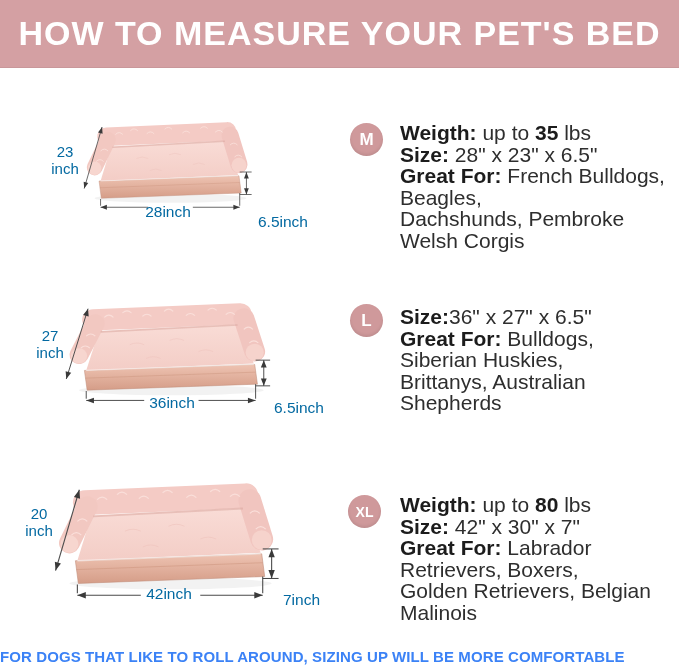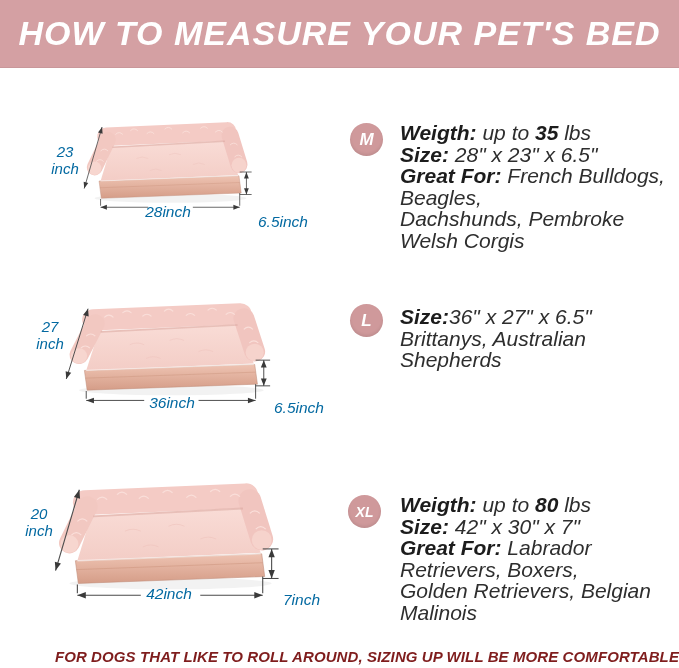--- a/index.html
+++ b/index.html
@@ -1,17 +1,17 @@
 <!DOCTYPE html>
 <html style="--header-bg: #d4a0a3; --badge-bg: #cf999b; --bolster-pink: #f4cbc5; --mattress-pink: #f8dad6; --base-tan: #e2ae9b; --dimension-line: #4a4a4a;"><head>
 <meta charset="utf-8">
 <style>
   html,body{margin:0;padding:0;background:#ffffff;}
   .page{position:relative;width:679px;height:668px;background:#ffffff;overflow:hidden;
-        font-family:"Liberation Sans",sans-serif;font-style:italic;}
+        font-family:"Liberation Sans",sans-serif;}
   .header{position:absolute;left:0;top:0;width:679px;height:67px;background:var(--header-bg,#d4a0a3);
           display:flex;align-items:center;justify-content:center;border-bottom:1px solid rgba(0,0,0,0.05);}
   .header .title{color:#ffffff;font-size:34px;font-weight:bold;letter-spacing:1px;white-space:nowrap;}
   .bed-svg{position:absolute;}
   .bed-m{left:47px;top:115px;width:253px;height:105px;}
   .bed-l{left:21px;top:295px;width:308px;height:120px;}
   .bed-xl{left:6px;top:474px;width:337px;height:138px;}
   .dim{position:absolute;color:#0369a1;font-size:15px;line-height:17px;white-space:nowrap;}
   .dim-depth{width:44px;text-align:center;}
   .dim-width{width:84px;text-align:center;font-size:15.5px;}
@@ -20,22 +20,22 @@
          color:#ffffff;font-weight:bold;font-size:17px;display:flex;align-items:center;justify-content:center;
          box-shadow:inset 0 -2px 3px rgba(0,0,0,0.08);}
   .badge-m{left:350px;top:123px;}
   .badge-l{left:350px;top:304px;}
   .badge-xl{left:348px;top:495px;font-size:14px;}
   .info{position:absolute;left:400px;width:272px;font-size:21px;line-height:21.5px;color:#2e2e2e;}
   .info b{color:#1c1c1c;}
   .info-m{top:122px;}
   .info-l{top:306px;}
   .info-xl{top:494px;}
-  .footer{position:absolute;left:0;top:648px;width:679px;text-align:right;
-          font-size:15px;font-weight:bold;color:#7f1d1d;letter-spacing:0.1px;white-space:nowrap;}
+  .footer{position:absolute;left:0;top:648px;width:679px;text-align:left;
+          font-size:15px;font-weight:bold;color:#3b82f6;letter-spacing:0.1px;white-space:nowrap;}
 </style>
 </head>
 <body>
 
 <div class="page">
 
   <div class="header">
     <span class="title">HOW TO MEASURE YOUR PET'S BED</span>
   </div>
 
@@ -147,30 +147,31 @@
       <g fill="#3a3a3a" stroke="none">
         <path d="M0,0 L-3.2,8.5 L3.2,8.5 Z" transform="translate(74,16) rotate(16)"></path>
         <path d="M0,0 L-3.2,8.5 L3.2,8.5 Z" transform="translate(50,98) rotate(196)"></path>
         <path d="M0,0 L8.5,-3.2 L8.5,3.2 Z" transform="translate(72,123)"></path>
         <path d="M0,0 L-8.5,-3.2 L-8.5,3.2 Z" transform="translate(259,123)"></path>
         <path d="M0,0 L-3.2,8.5 L3.2,8.5 Z" transform="translate(268,76)"></path>
         <path d="M0,0 L-3.2,-8.5 L3.2,-8.5 Z" transform="translate(268,106)"></path>
       </g>
     </g>
   </svg>
-  <div class="dim dim-depth" style="left:28px;top:318px;">
+  <div class="dim dim-depth" style="left:28px;top:327px;">
     <div>27</div>
     <div>inch</div>
   </div>
   <div class="dim dim-width" style="left:130px;top:394px;">36inch</div>
   <div class="dim dim-height" style="left:274px;top:362px;">6.5inch</div>
 
   <div class="badge badge-l">L</div>
   <div class="info info-l">
     <div><b>Size:</b><span>36" x 27" x 6.5"</span></div>
+    <div><b>Great For:</b><span> Bulldogs, Siberian Huskies,</span></div>
     <div><span>Brittanys, Australian Shepherds</span></div>
   </div>
 
   <svg class="bed-svg bed-xl" viewBox="0 0 340 140" preserveAspectRatio="none">
     <defs>
       <linearGradient id="gb-xl" x1="0" y1="0" x2="0" y2="1">
         <stop offset="0" stop-color="#eec3b2"></stop>
           <stop offset="1" stop-color="#d59d88"></stop>
       </linearGradient>
       <linearGradient id="gm-xl" x1="0" y1="0" x2="0" y2="1">

